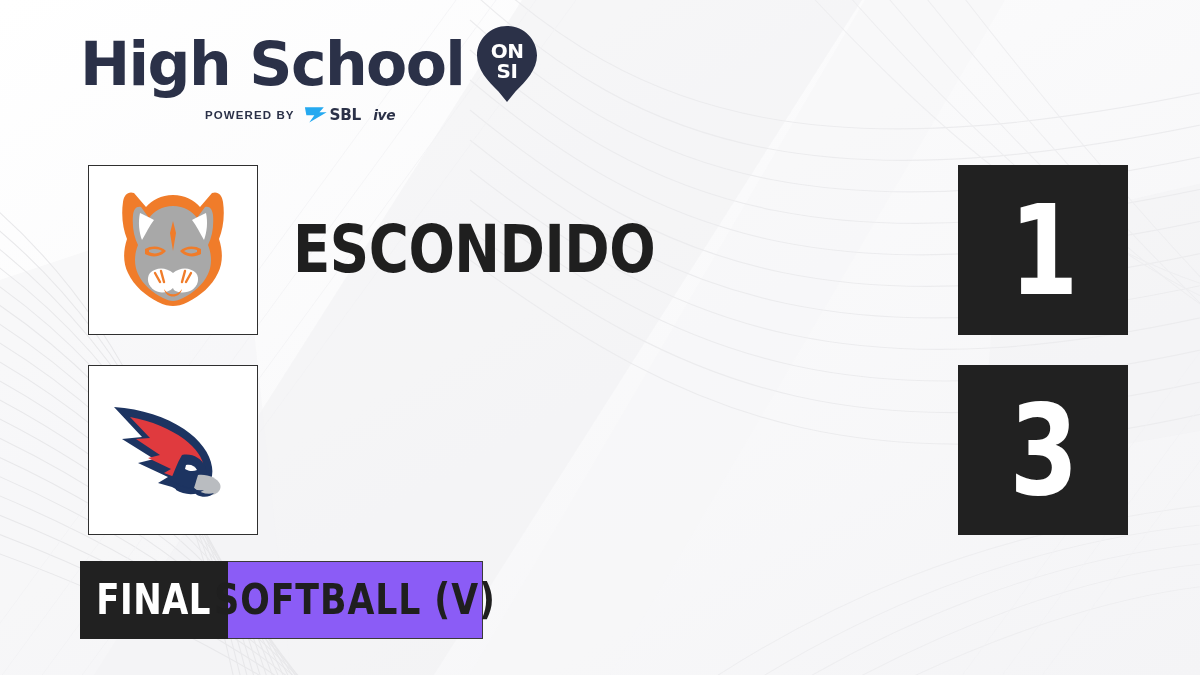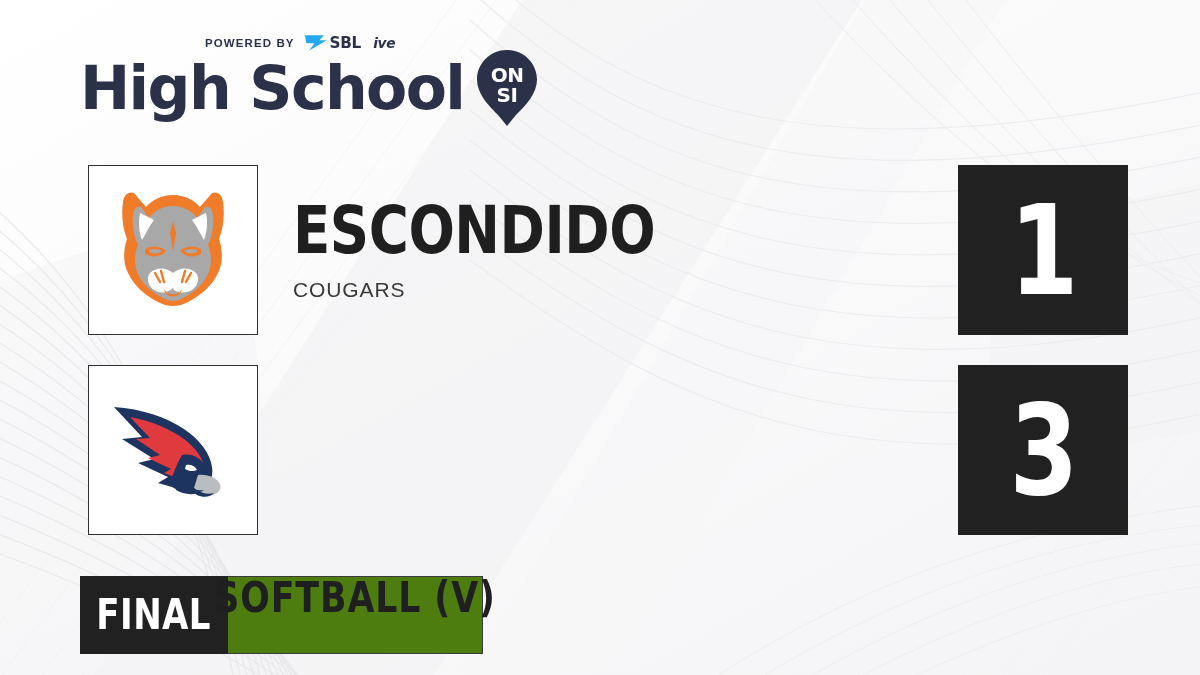--- a/index.html
+++ b/index.html
@@ -113,44 +113,44 @@
     font-weight:700;
     font-size:125px;
     line-height:125px;
     color:#ffffff;
     transform:scaleX(0.88);
     letter-spacing:-2px;
   }
 
   
   #status-bar {
-    position:absolute; left:80px; top:576px;
+    position:absolute; left:80px; top:561px;
     height:78px;
     display:flex; align-items:stretch;border-radius:18px;
   }
   #status-state {
     background:#212121;
     width:148px;
     display:flex; align-items:center; justify-content:center;
   }
   #status-state-label {
     font-family:"DejaVu Sans Condensed","Liberation Sans Narrow","Liberation Sans", sans-serif;
     font-weight:700;
     font-size:42px;
     line-height:42px;
     color:#ffffff;
     letter-spacing:0.5px;
     transform:scaleX(0.9);
   }
   #status-sport {
-    background:#4d7c0f;
+    background:#8b5cf6;
     border:1.4px solid #3a3a3a;
     border-left:none;
     width:255px;
-    display:flex; justify-content:center;
+    display:flex; align-items:center; justify-content:center;
   }
   #status-sport-label {
     font-family:"DejaVu Sans Condensed","Liberation Sans Narrow","Liberation Sans", sans-serif;
     font-weight:700;
     font-size:42px;
     line-height:42px;
     color:#1f1f1f;
     letter-spacing:1px;
     transform:scaleX(0.92);
     white-space:nowrap;
@@ -239,43 +239,43 @@
           <path d="M20,760 L 620,-60"></path>
           <path d="M900,760 L 1400,80"></path>
           <path d="M940,760 L 1440,80"></path>
           <path d="M980,760 L 1480,80"></path>
         </g>
       </g>
     </svg>
   </div>
 
   <div id="brand">
-    <div id="brand-sub">
-      <span id="powered-by-label">POWERED BY</span>
-
-      <svg id="sblive-logo" viewBox="0 0 190 26" width="138" height="19">
-
-        <path d="M4 3 L30 3 L24 10 L34 10 L10 24 L17 14 L6 14 Z" fill="#25a9f0"></path>
-
-        <text x="38" y="21" font-family="DejaVu Sans, sans-serif" font-weight="700" font-size="21" fill="#2b3148" letter-spacing="-0.5">SBL</text>
-
-        <text x="98" y="21" font-family="DejaVu Sans, sans-serif" font-weight="700" font-style="italic" font-size="19" fill="#2b3148" letter-spacing="-0.5">ive</text>
-      </svg>
-    </div>
-
     <div id="brand-wordmark">
       <span class="wordmark-text">High School</span>
 
       <span id="brand-pin">
         <svg width="62" height="78" viewBox="0 0 62 78">
           <path d="M31 1 C 14.5 1 1 14.2 1 30.6 C 1 44.5 12 56.5 22.5 66.5 L 31 77 L 39.5 66.5 C 50 56.5 61 44.5 61 30.6 C 61 14.2 47.5 1 31 1 Z" fill="#2b3148"></path>
           <text x="31" y="33" text-anchor="middle" font-family="DejaVu Sans, sans-serif" font-weight="700" font-size="20" fill="#ffffff" letter-spacing="-0.5">ON</text>
           <text x="31" y="53" text-anchor="middle" font-family="DejaVu Sans, sans-serif" font-weight="700" font-size="20" fill="#ffffff" letter-spacing="-0.5">SI</text>
         </svg>
       </span>
+    </div>
+
+    <div id="brand-sub">
+      <span id="powered-by-label">POWERED BY</span>
+
+      <svg id="sblive-logo" viewBox="0 0 190 26" width="138" height="19">
+
+        <path d="M4 3 L30 3 L24 10 L34 10 L10 24 L17 14 L6 14 Z" fill="#25a9f0"></path>
+
+        <text x="38" y="21" font-family="DejaVu Sans, sans-serif" font-weight="700" font-size="21" fill="#2b3148" letter-spacing="-0.5">SBL</text>
+
+        <text x="98" y="21" font-family="DejaVu Sans, sans-serif" font-weight="700" font-style="italic" font-size="19" fill="#2b3148" letter-spacing="-0.5">ive</text>
+      </svg>
     </div>
   </div>
 
   <div class="team-row" id="team-row-0">
 
     <div class="team-logo-box">
       <svg class="team-logo-svg" width="118" height="122" viewBox="0 0 118 122">
 
         <path d="M59 6
                  C 47 6 38 11 32 18
@@ -328,21 +328,20 @@
           <path d="M77 84 L 72 93"></path>
           <path d="M71 82 L 68 93"></path>
         </g>
 
         <path d="M50 100 C 54 107 64 107 68 100 C 66 110 52 110 50 100 Z" fill="#f07c2a"></path>
       </svg>
     </div>
 
     <div class="team-text">
       <div class="team-name">ESCONDIDO</div>
-      <div class="team-mascot">COUGARS</div>
     </div>
 
     <div class="score-box">
       <span class="score-value">1</span>
     </div>
   </div>
 
   <div class="team-row" id="team-row-1">
 
     <div class="team-logo-box">

